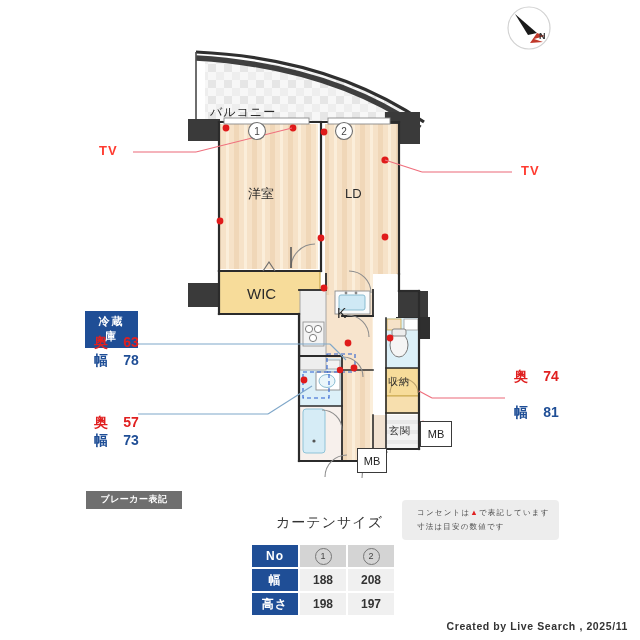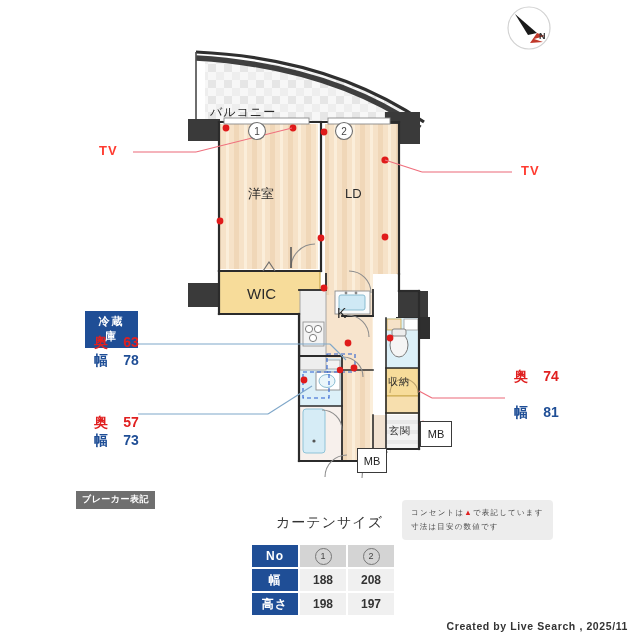--- a/index.html
+++ b/index.html
@@ -20,21 +20,21 @@
   }
   .dim-row{position:absolute;font-size:14px;font-weight:bold;white-space:nowrap;}
   .dim-row .lbl{display:inline-block;width:26px;text-align:center;}
   .dim-row .val{display:inline-block;width:34px;text-align:center;}
   .dim-depth{color:#e02020;}
   .dim-width{color:#1f4e96;}
 
   .tv-label{position:absolute;color:#ff3b30;font-size:13px;font-weight:bold;letter-spacing:1px;}
 
   
-  .breaker{position:absolute;left:76px;top:491px;width:79px;}
+  .breaker{position:absolute;left:86px;top:491px;width:96px;}
   .breaker-head{
     background:#6f6f6f;color:#fff;font-size:9px;font-weight:bold;
     text-align:center;padding:2px 0 3px 0;letter-spacing:0.5px;
   }
   .breaker-body{
     border:1px solid #b9b9b9;border-top:none;background:#fff;
     color:#e02020;font-size:15px;font-weight:bold;text-align:center;
     padding:3px 0 5px 0;
   }
 
@@ -51,21 +51,21 @@
   .curtain-table td.hdr{background:#d4d4d4;color:#555;font-weight:normal;}
   .curtain-table td{background:#f0f0f0;color:#333;}
   .circ{
     display:inline-block;width:15px;height:15px;line-height:14px;border-radius:50%;
     border:1px solid #777;font-size:9px;color:#444;text-align:center;background:transparent;
   }
 
   
   .note{
     position:absolute;left:402px;top:500px;background:#ededed;border-radius:4px;
-    padding:6px 9px 7px 9px;font-size:7.5px;color:#4a4a4a;line-height:1.8;letter-spacing:1.2px;
+    padding:6px 9px 7px 15px;font-size:7.5px;color:#4a4a4a;line-height:1.8;letter-spacing:1.2px;
   }
   .note .tri{color:#e02020;}
 
   
   .footer{
     position:absolute;right:12px;bottom:8px;font-size:10.5px;color:#333;
     font-weight:bold;letter-spacing:0.6px;
   }
 
   

